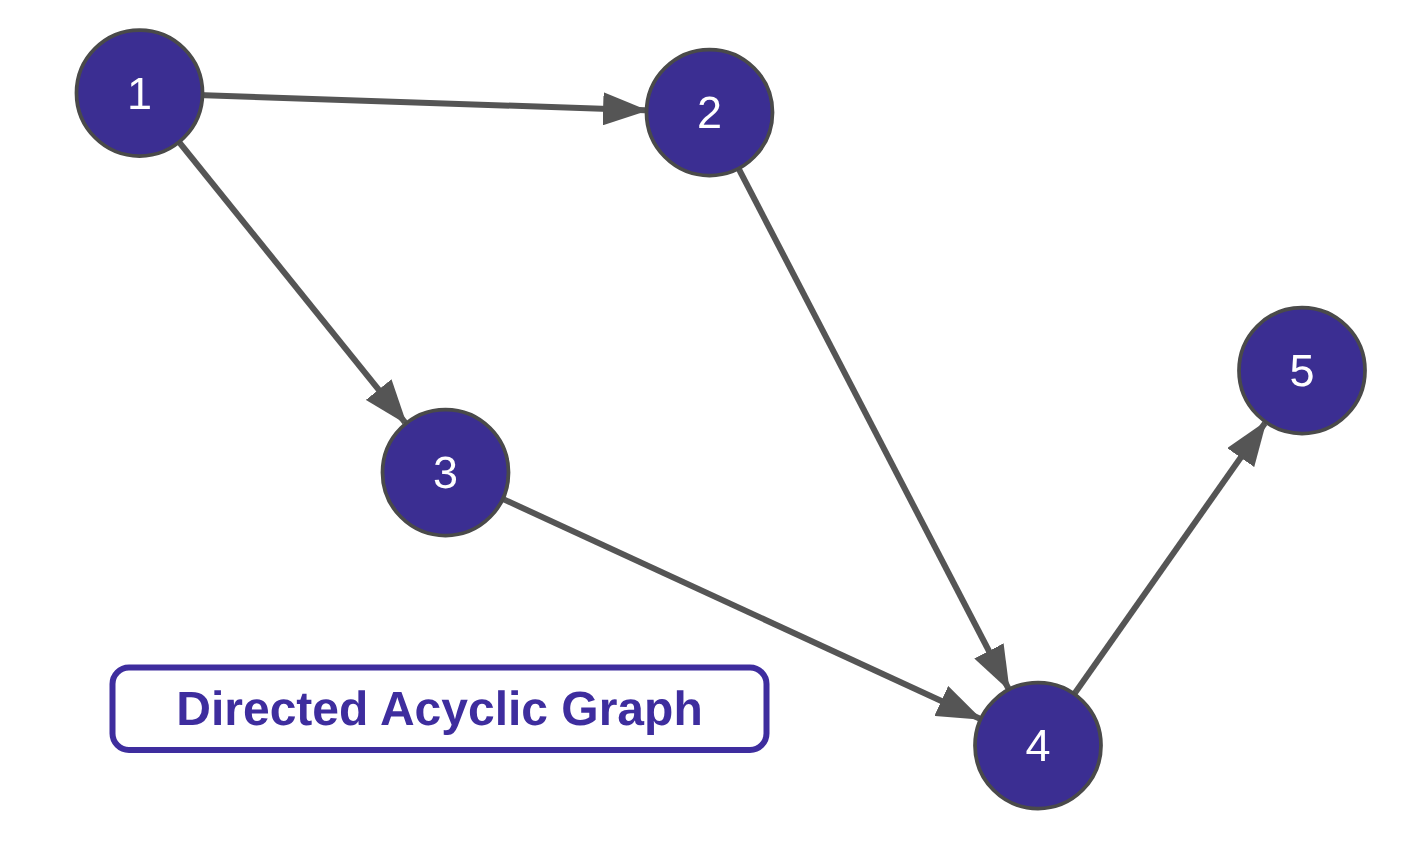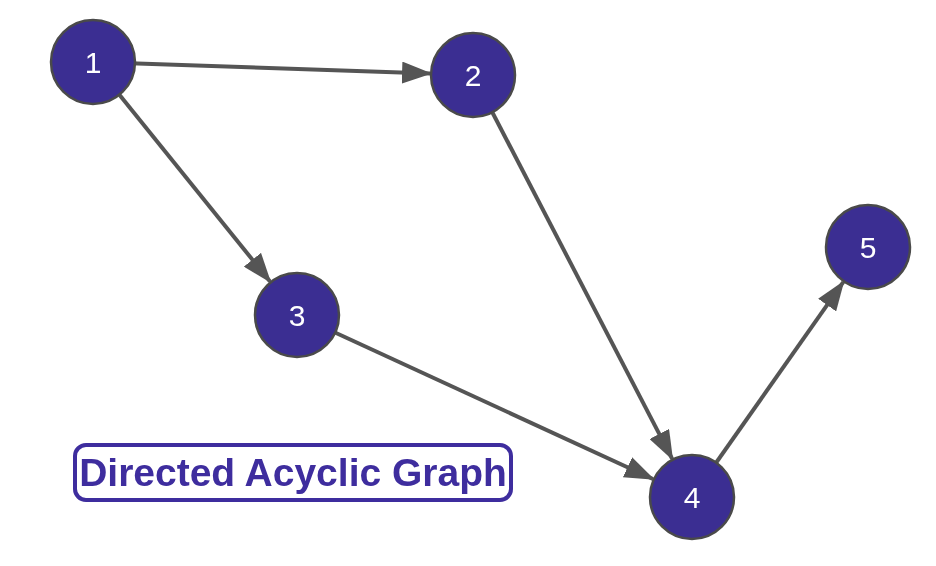--- a/index.html
+++ b/index.html
@@ -28,21 +28,21 @@
     width: 432px;
     height: 51px;
     border: 4px solid var(--accent, #3e2d9e);
     border-radius: 13px;
     background: #ffffff;
     display: flex;
     align-items: center;
     justify-content: center;
     color: var(--accent, #3e2d9e);
     font-weight: bold;
-    font-size: 39px;
+    font-size: 32px;
     letter-spacing: 0px;
     white-space: nowrap;
     text-align: center;
   }
   .node-label {
     font-family: "Liberation Sans", sans-serif;
     font-size: 30px;
     fill: var(--node-text, #ffffff);
     pointer-events: none;
   }

